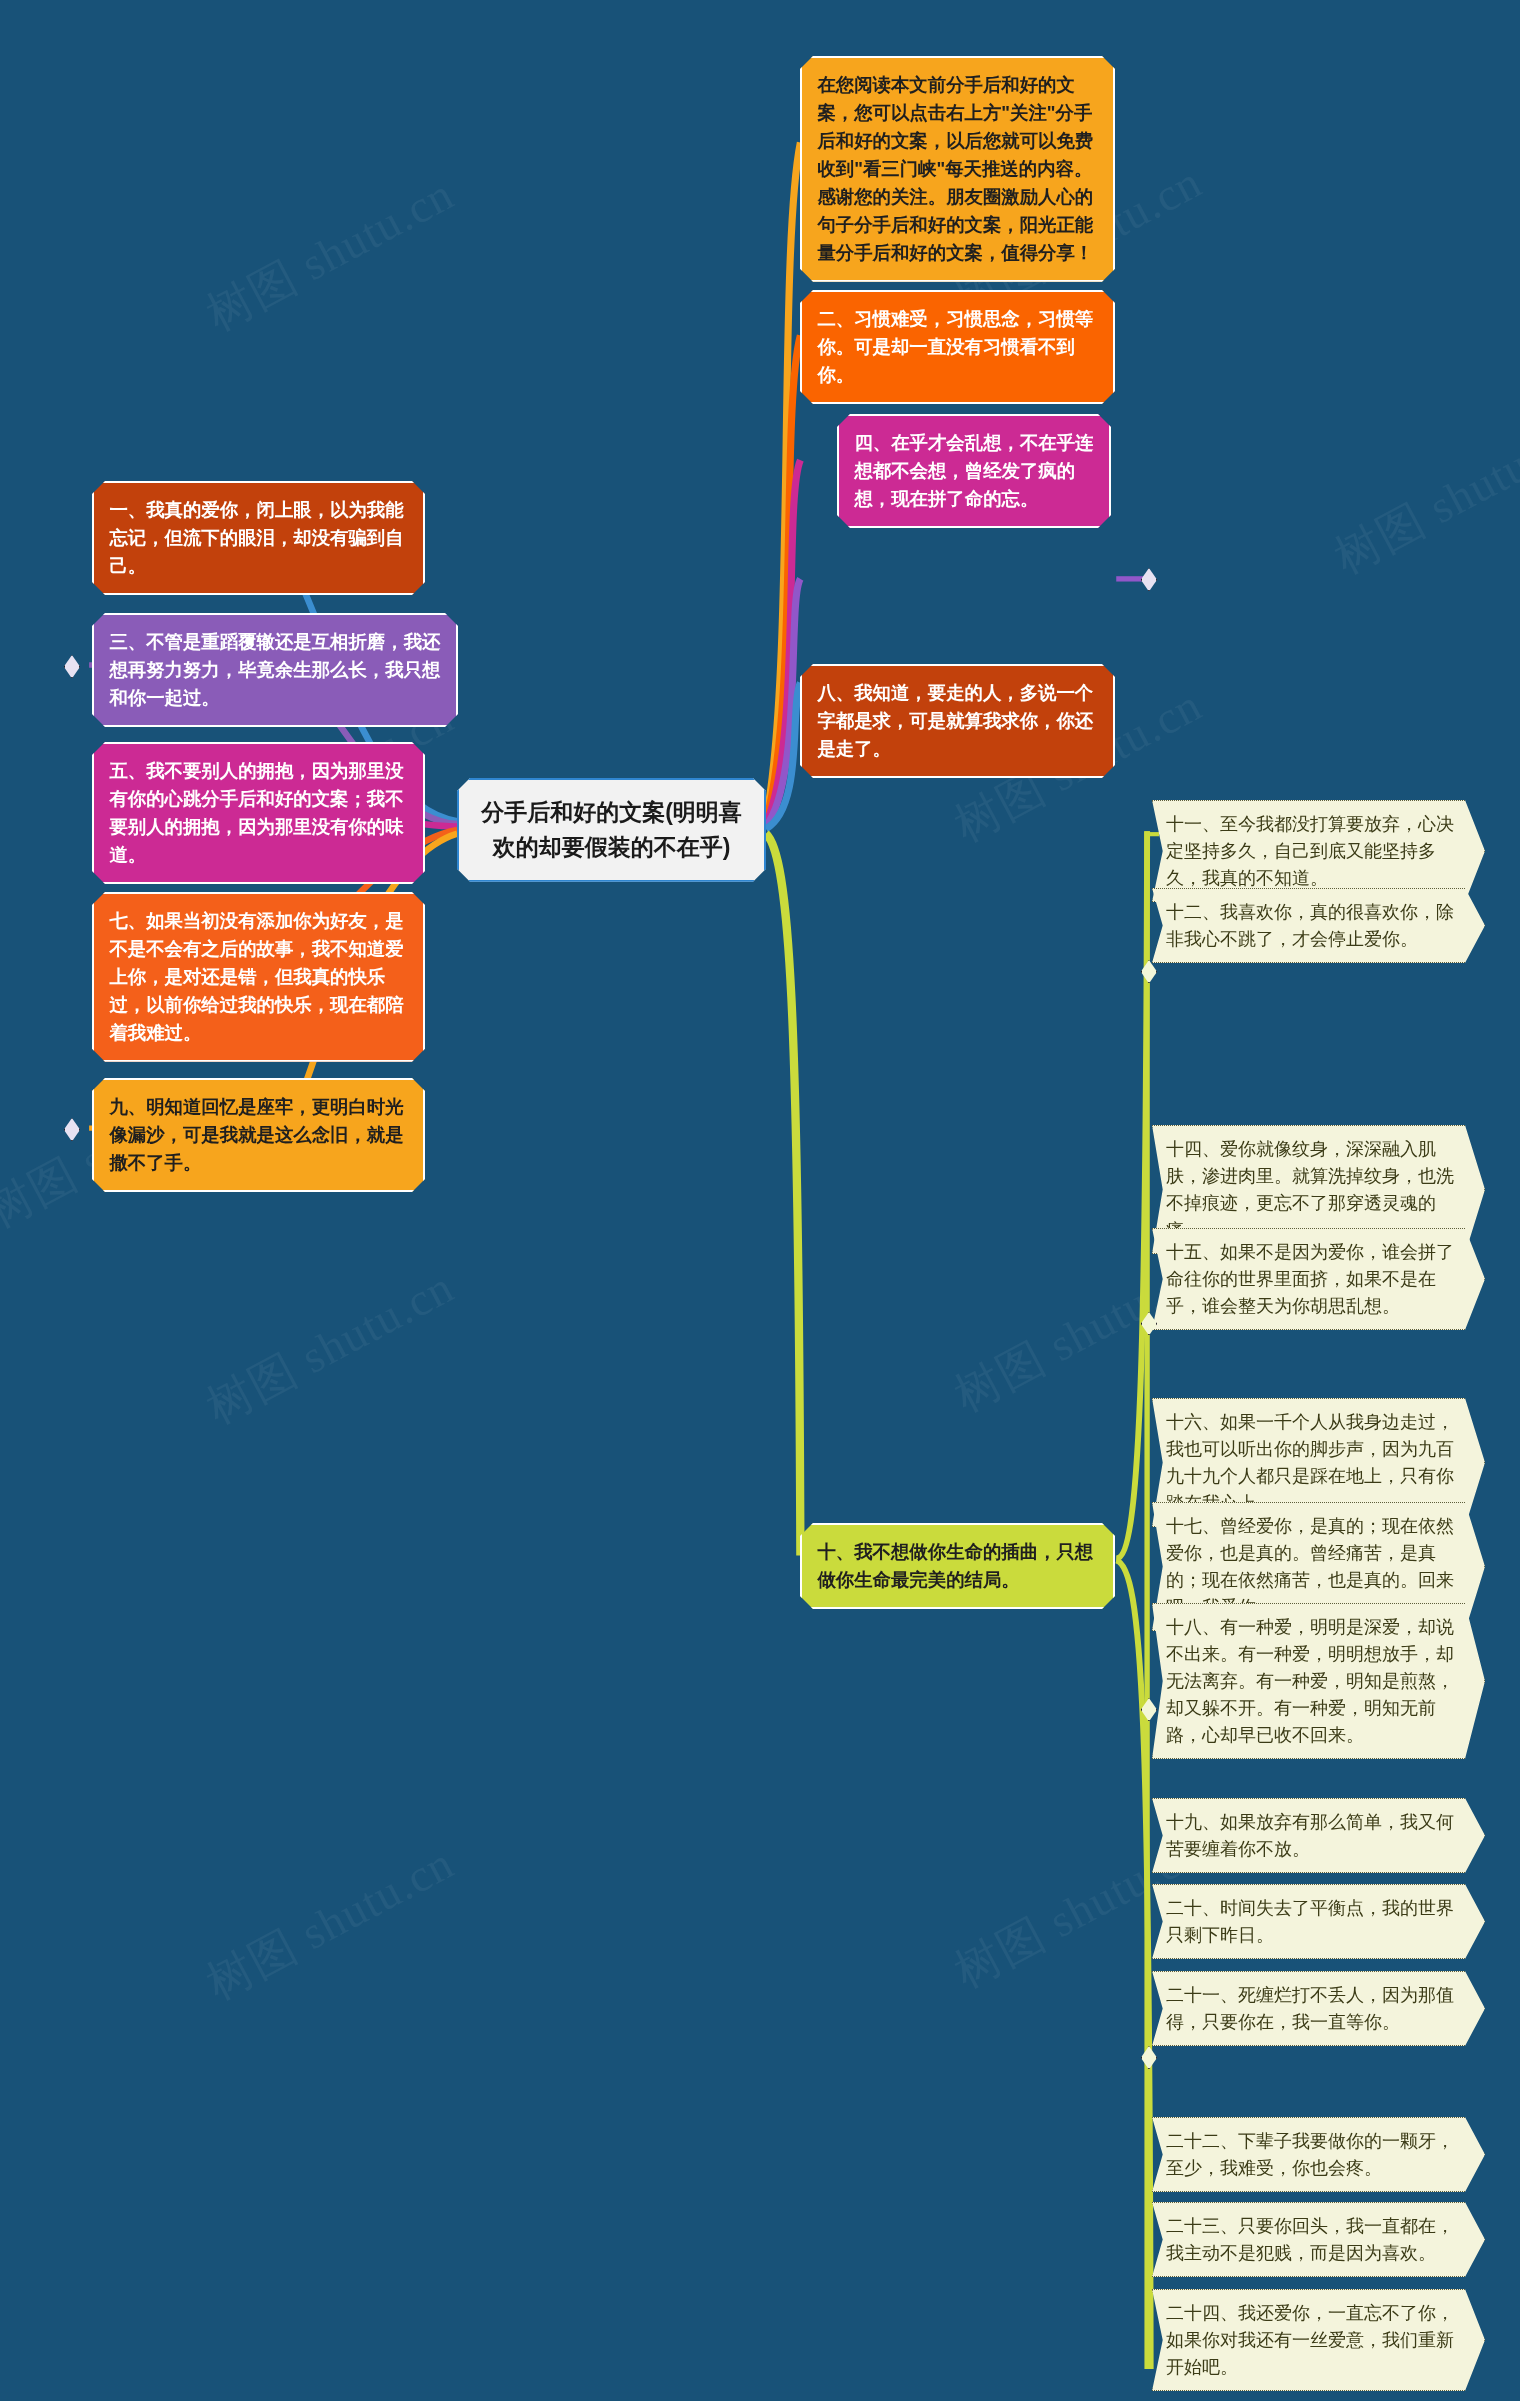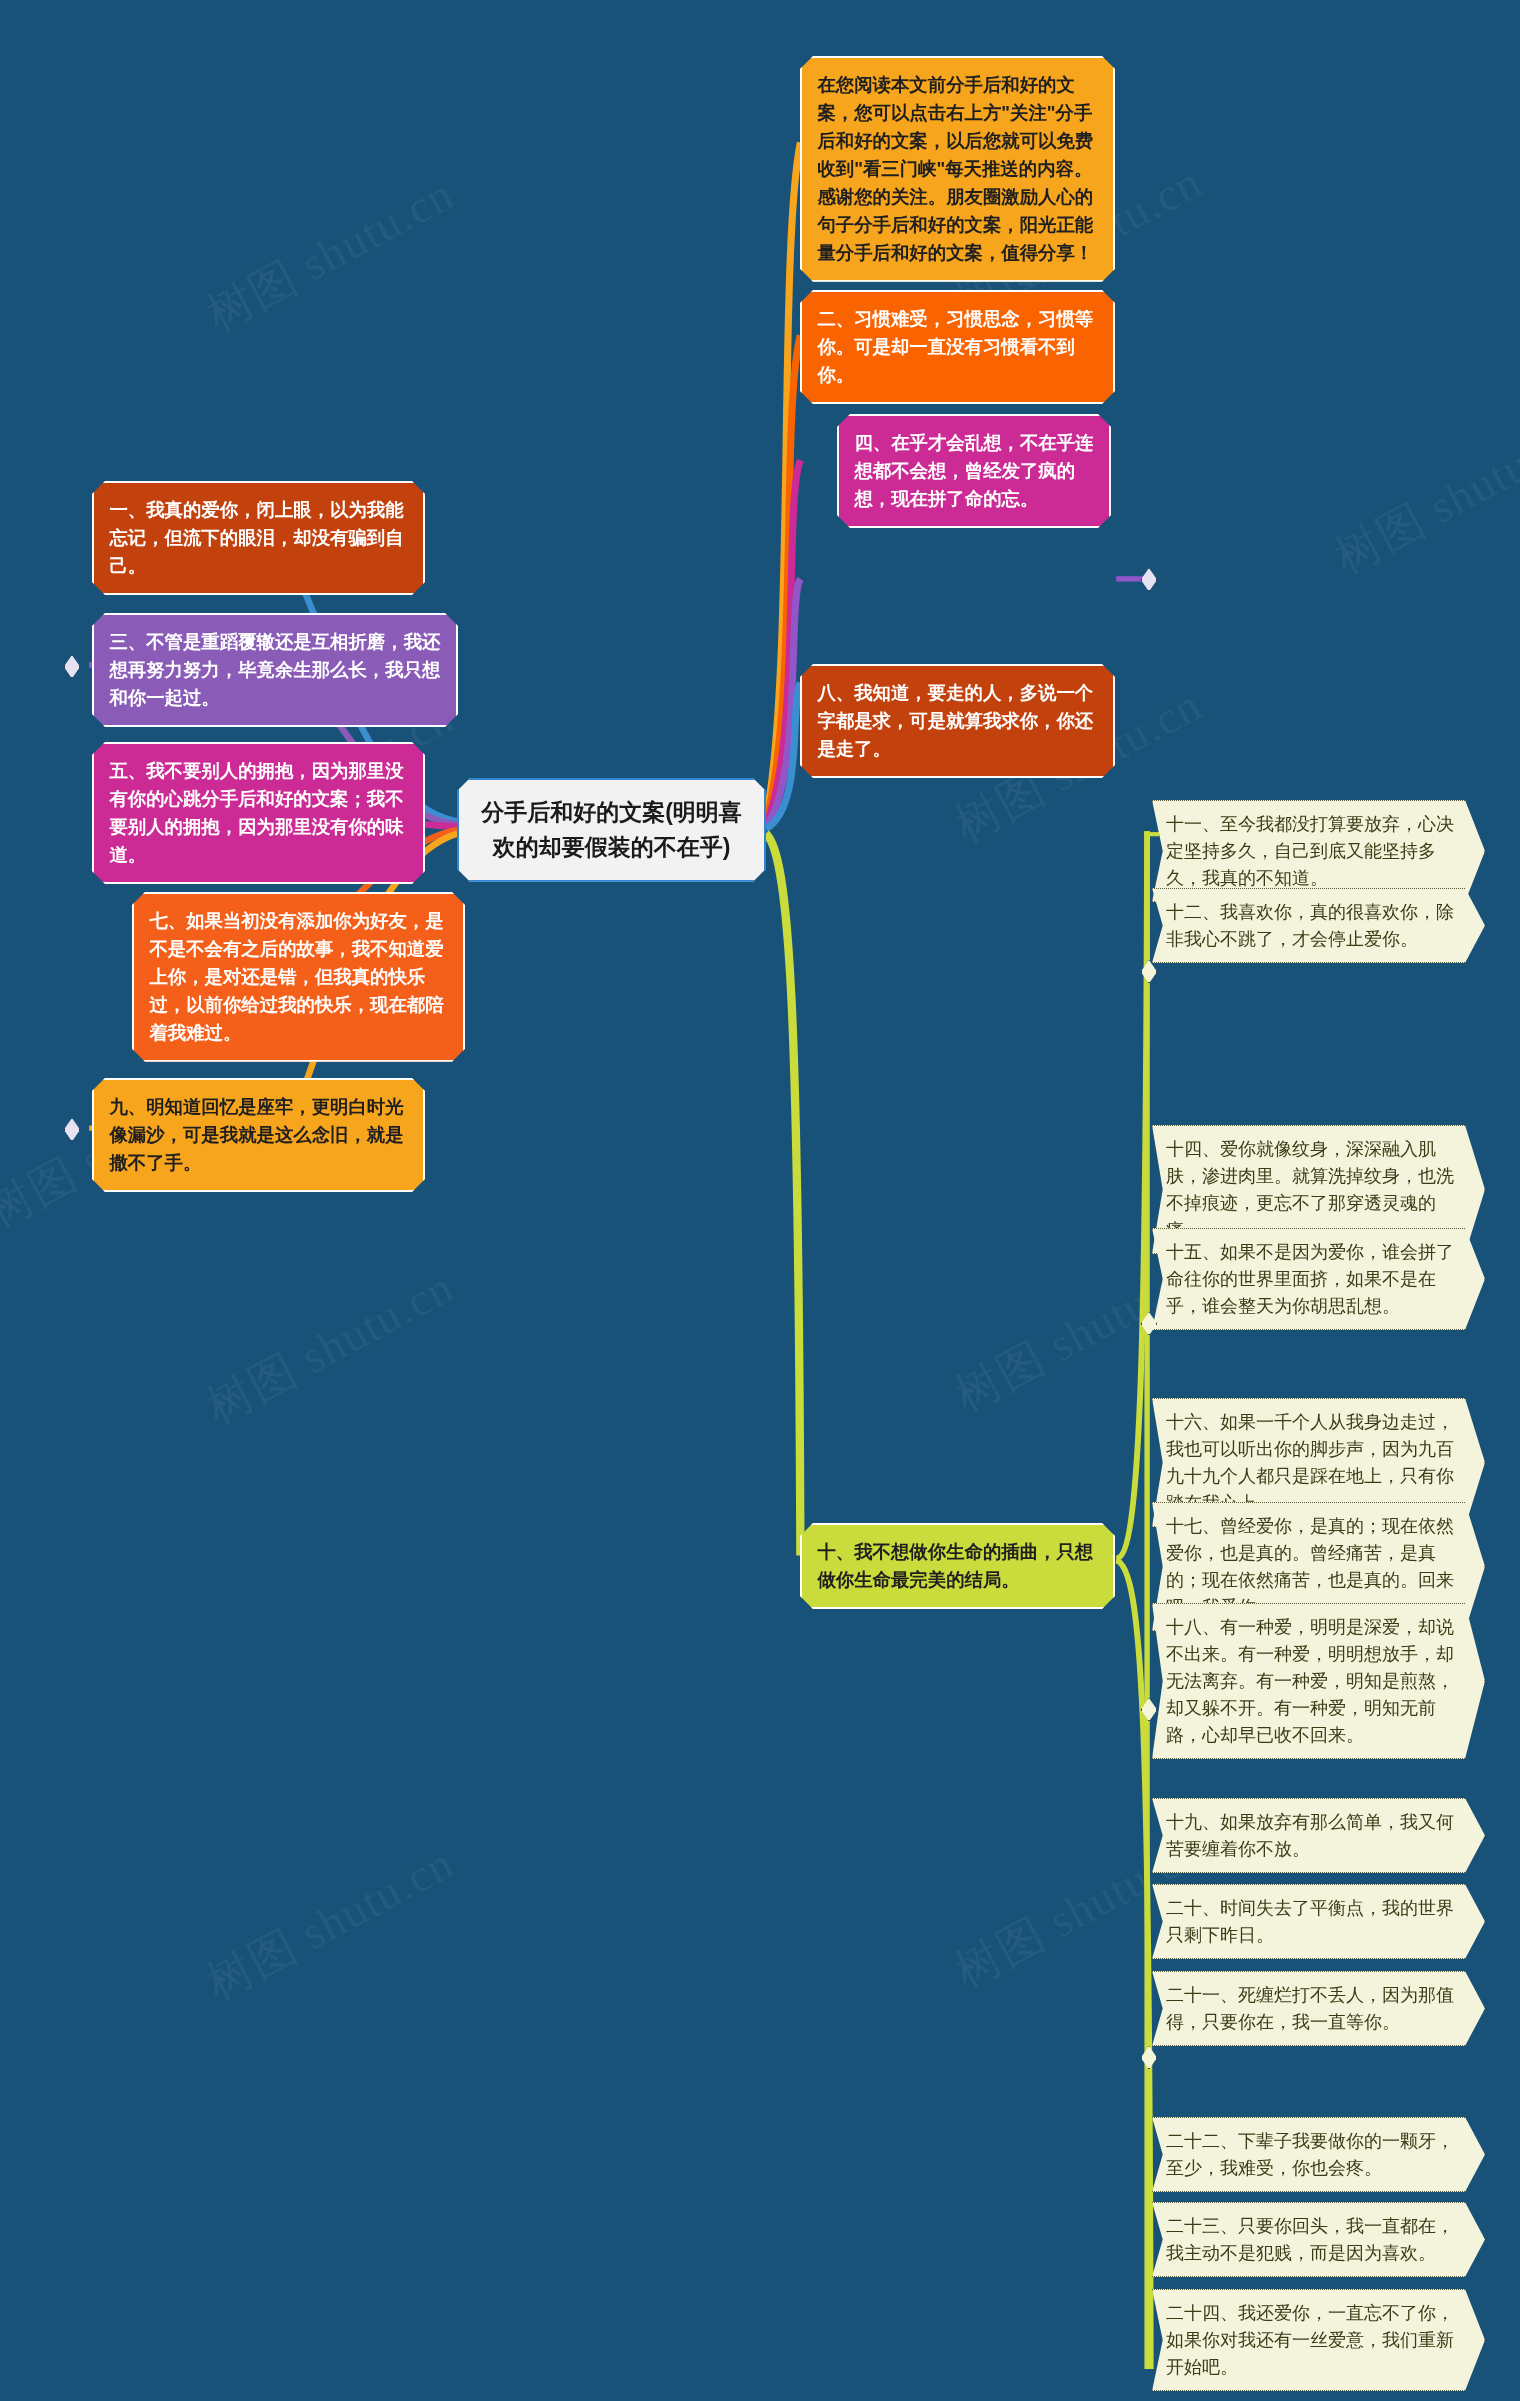--- a/index.html
+++ b/index.html
@@ -141,21 +141,21 @@
   </div>
 
   <div class="node lv1 t-purple" style="left:92px;top:613px;width:366px;">
     <span>三、不管是重蹈覆辙还是互相折磨，我还想再努力努力，毕竟余生那么长，我只想和你一起过。</span>
   </div>
 
   <div class="node lv1 t-magenta" style="left:92px;top:742px;width:333px;">
     <span>五、我不要别人的拥抱，因为那里没有你的心跳分手后和好的文案；我不要别人的拥抱，因为那里没有你的味道。</span>
   </div>
 
-  <div class="node lv1 t-orange" style="left:92px;top:892px;width:333px;margin-left:40px;">
+  <div class="node lv1 t-orange" style="left:92px;top:892px;width:333px;">
     <span>七、如果当初没有添加你为好友，是不是不会有之后的故事，我不知道爱上你，是对还是错，但我真的快乐过，以前你给过我的快乐，现在都陪着我难过。</span>
   </div>
 
   <div class="node lv1 t-amber" style="left:92px;top:1078px;width:333px;">
     <span>九、明知道回忆是座牢，更明白时光像漏沙，可是我就是这么念旧，就是撒不了手。</span>
   </div>
 
   <div class="handle" style="left:62px;top:652px;">
       <div class="dia"></div>
     </div>

